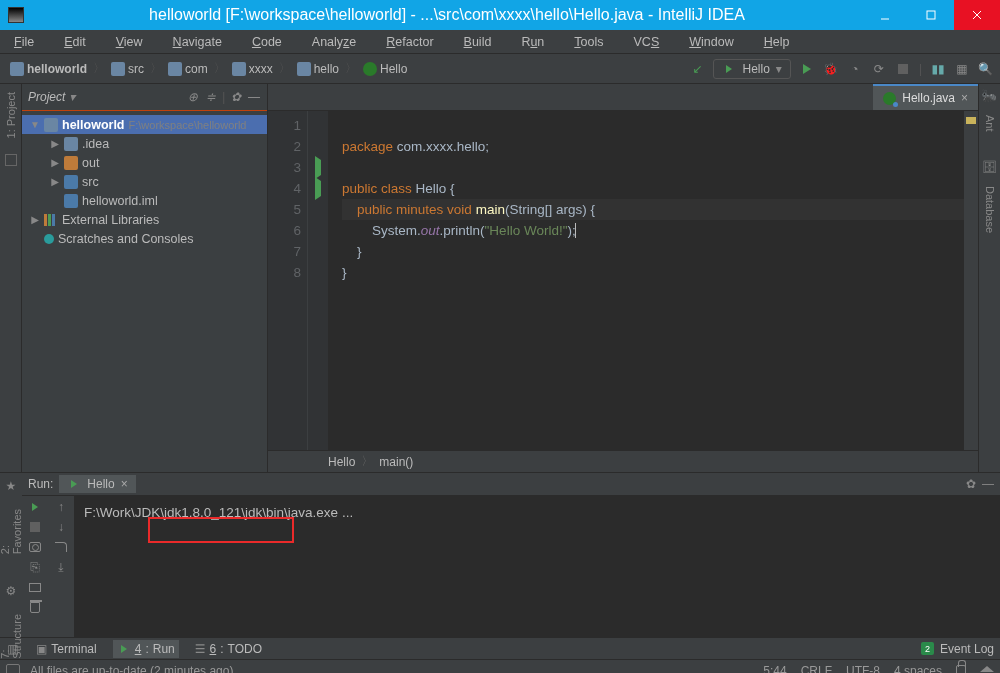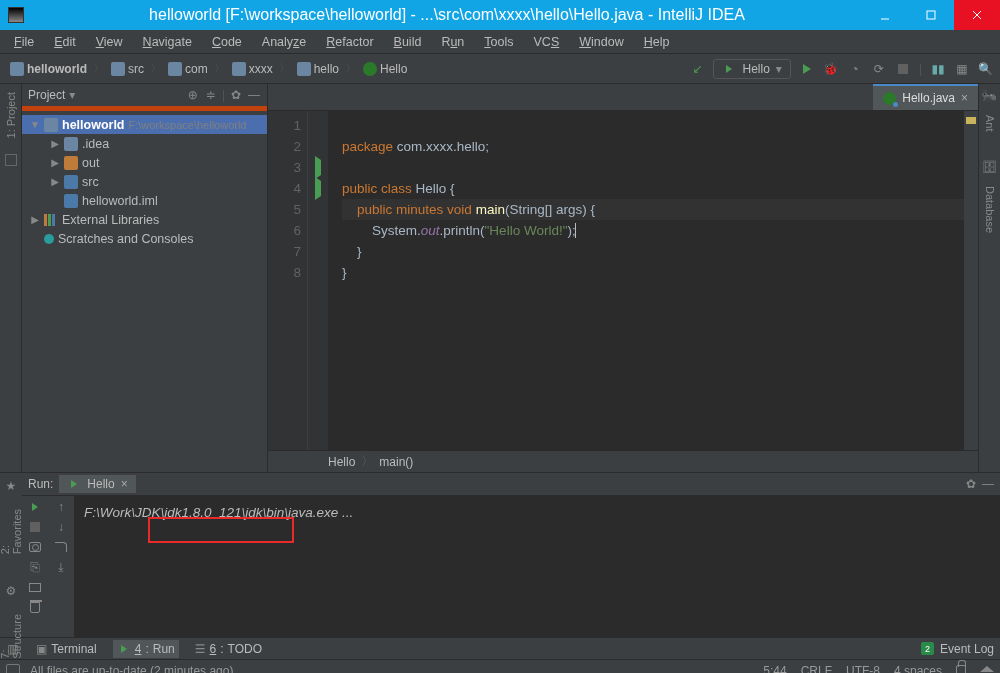--- a/index.html
+++ b/index.html
@@ -8,21 +8,21 @@
 
 .titlebar { height: 30px; background: #11a5e6; display: flex; align-items: center; padding: 0 0 0 8px; color: #fff; }
 .titlebar .logo { width: 16px; height: 16px; background: linear-gradient(#000,#888); border:1px solid #333; margin-right: 8px; }
 .titlebar .title { flex: 1; text-align: center; font-size: 16px; }
 .titlebar .winbtns { display: flex; }
 .titlebar .winbtn { width: 46px; height: 30px; display:flex; align-items:center; justify-content:center; }
 .titlebar .winbtn.close { background: #e81123; }
 .titlebar .winbtn svg { stroke:#fff; stroke-width:1; }
 
 
-.menubar { height: 24px; background: #3c3f41; display: flex; align-items:center; padding: 0 8px; gap: 8px; border-bottom:1px solid #2b2b2b; }
+.menubar { height: 24px; background: #3c3f41; display: flex; align-items:center; padding: 0 8px; gap: 18px; border-bottom:1px solid #2b2b2b; }
 .menubar span { padding: 2px 6px; cursor:default; font-size: 12.5px; }
 .menubar u { text-decoration: underline; }
 
 
 .navbar { height: 30px; background: #3c3f41; display:flex; align-items:center; padding: 0 6px; border-bottom:1px solid #2b2b2b; }
 .breadcrumb { display:flex; align-items:center; gap: 2px; }
 .breadcrumb .crumb { display:flex; align-items:center; padding: 2px 4px; gap:3px; }
 .breadcrumb .sep { color:#555; }
 .bc-icon { width:14px; height:14px; }
 .i-folder { background:#9a7b4f; border-radius:2px; }
@@ -40,21 +40,21 @@
 .leftgutter { width: 22px; background:#3c3f41; border-right:1px solid #2b2b2b; display:flex; flex-direction:column; align-items:center; padding-top:4px; gap:12px; }
 .leftgutter .vlabel { writing-mode: vertical-rl; transform: rotate(180deg); font-size:11px; color:#888; padding:4px 0;}
 .leftgutter .sq { width:12px;height:12px; border:1px solid #666;}
 
 
 .rightgutter { width: 22px; background:#3c3f41; border-left:1px solid #2b2b2b; display:flex; flex-direction:column; align-items:center; padding-top:4px; gap:8px; }
 .rightgutter .vlabel { writing-mode: vertical-rl; font-size:11px; color:#888; padding:4px 0;}
 
 
 .project-panel { width: 246px; background:#3b3f41; border-right:1px solid #2b2b2b; display:flex; flex-direction:column; }
-.project-panel .header { height:27px; display:flex; align-items:center; padding: 0 6px; border-bottom:5px solid #c2410c; gap:4px;}
+.project-panel .header { height:27px; display:flex; align-items:center; padding: 0 6px; border-bottom:1px solid #c2410c; gap:4px;font-style:italic;}
 .project-panel .header .caret { color:#888; }
 .project-panel .header .spacer { flex:1; }
 .tree { padding: 4px 0; font-size:12.5px; }
 .tree .row { display:flex; align-items:center; height:19px; padding-left:8px; gap:4px; }
 .tree .row.sel { background:#4b6eaf; color:#fff; }
 .tree .arrow { width:10px; text-align:center; color:#888; font-size:10px;}
 .tree .ticon { width:14px; height:14px; }
 .tree .pad0 { padding-left: 8px; }
 .tree .pad1 { padding-left: 28px; }
 .muted { color:#808080; font-size:11px; }
@@ -98,21 +98,21 @@
 .runpanel .leftstripe { width:22px; background:#3c3f41; display:flex; flex-direction:column; align-items:center; gap:14px; padding-top:6px;}
 .runpanel .leftstripe .vlabel { writing-mode: vertical-rl; transform: rotate(180deg); font-size:11px; color:#888; padding:2px 0;}
 .runpanel .content { flex:1; display:flex; flex-direction:column;}
 .runheader { height:23px; background:#3c3f41; display:flex; align-items:center; padding:0 6px; gap:6px; border-bottom:1px solid #2b2b2b;}
 .runheader .rtab { background:#515658; padding:2px 8px; display:flex; align-items:center; gap:6px; font-size:12px;}
 .runheader .gear { margin-left:auto; color:#888;}
 .runbody { flex:1; display:flex; background:#2b2b2b;}
 .run-toolbar { width:26px; background:#3c3f41; display:flex; flex-direction:column; align-items:center; gap:6px; padding-top:4px;}
 .run-toolbar2 { width:26px; background:#3c3f41; display:flex; flex-direction:column; align-items:center; gap:6px; padding-top:4px;}
 .console { flex:1; padding:6px 10px; font-family:"Consolas","Courier New",monospace; font-size:13.5px; color:#bbb; position:relative;}
-.console .line { line-height:21px; white-space:pre;font-style:italic;}
+.console .line { line-height:21px; white-space:pre;}
 .redbox { position:absolute; border:2px solid #ea2a2a; left:74px; top:21px; width:146px; height:26px; pointer-events:none;}
 
 
 .toolstrip { height:22px; background:#3c3f41; display:flex; align-items:center; padding:0 6px; gap:12px; border-top:1px solid #2b2b2b; font-size:12px;}
 .toolstrip .item { display:flex; align-items:center; gap:4px; padding:2px 4px;}
 .toolstrip .item.active { background:#515658;}
 .toolstrip .num { text-decoration:underline;}
 .toolstrip .right { margin-left:auto; display:flex; align-items:center; gap:6px;}
 .green-badge { width:13px;height:13px;background:#2a8a4a;border-radius:2px;display:inline-flex;align-items:center;justify-content:center;color:#fff;font-size:9px;}
 

